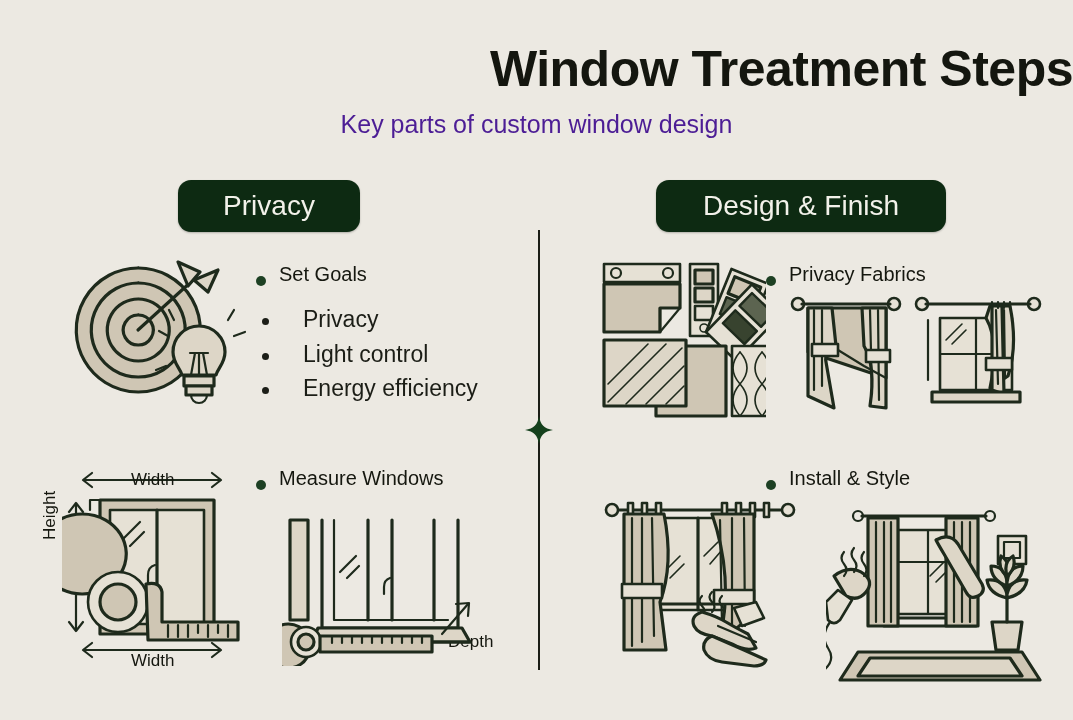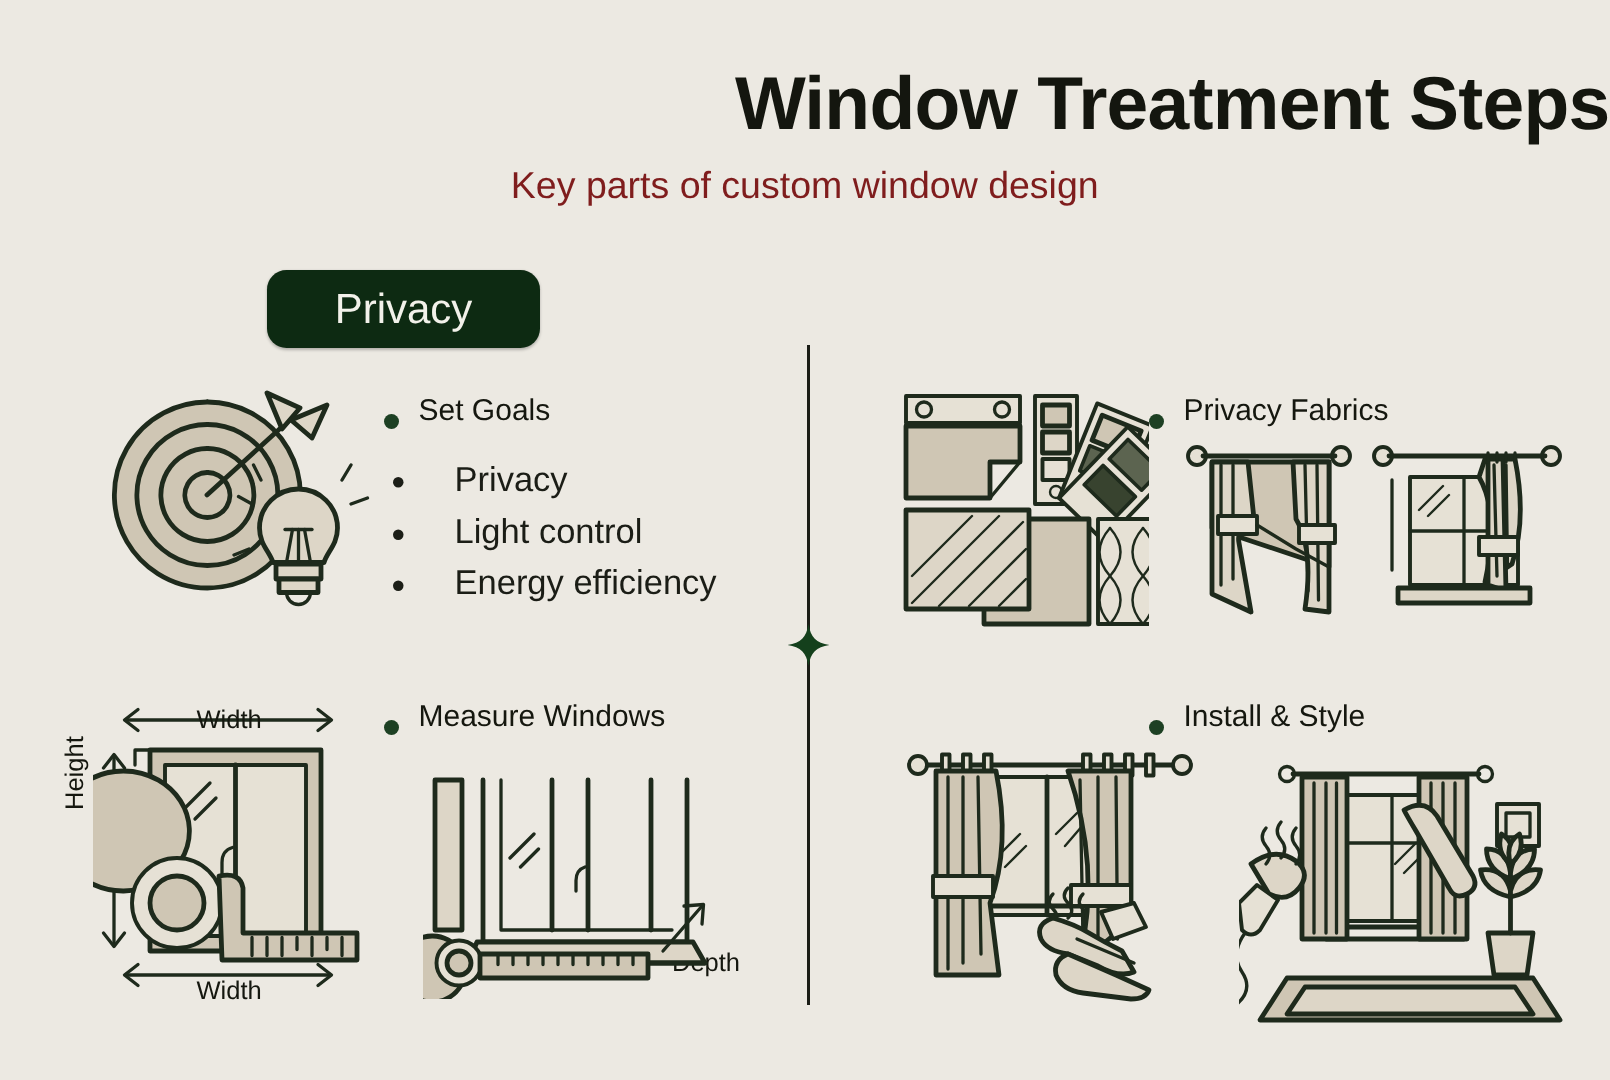--- a/index.html
+++ b/index.html
@@ -14,21 +14,21 @@
   
   .title {
     position: absolute; top: 40px; left: 0; width: 1073px;
     text-align: right;
     font-size: 50px; font-weight: bold; letter-spacing: -0.5px;
     color: #14160f;
   }
   .subtitle {
     position: absolute; top: 110px; left: 0; width: 1073px;
     text-align: center;
-    font-size: 25px; font-weight: normal; color: #7f1d1d;
+    font-size: 25px; font-weight: normal; color: #4c1d95;
   }
 
   
   .badge {
     position: absolute;
     background: #0d2a12;
     color: #f2f1ea;
     border-radius: 13px;
     font-size: 28px;
     display: flex; align-items: center; justify-content: center;
@@ -100,20 +100,21 @@
 </style>
 </head>
 <body>
 
 <div class="canvas">
 
   <div class="title">Window Treatment Steps</div>
   <div class="subtitle">Key parts of custom window design</div>
 
   <div class="badge" id="badge-left">Privacy</div>
+  <div class="badge" id="badge-right">Design &amp; Finish</div>
 
   <div class="divider-line"></div>
   <div class="divider-gem">
     <svg width="30" height="30" viewBox="0 0 30 30">
       <path d="M15 1 C16.5 10 20 13.5 29 15 C20 16.5 16.5 20 15 29 C13.5 20 10 16.5 1 15 C10 13.5 13.5 10 15 1 Z" fill="#14401c"></path>
     </svg>
   </div>
 
   <div class="heading-row" id="h-goals">
     <div class="bullet-main"></div>

